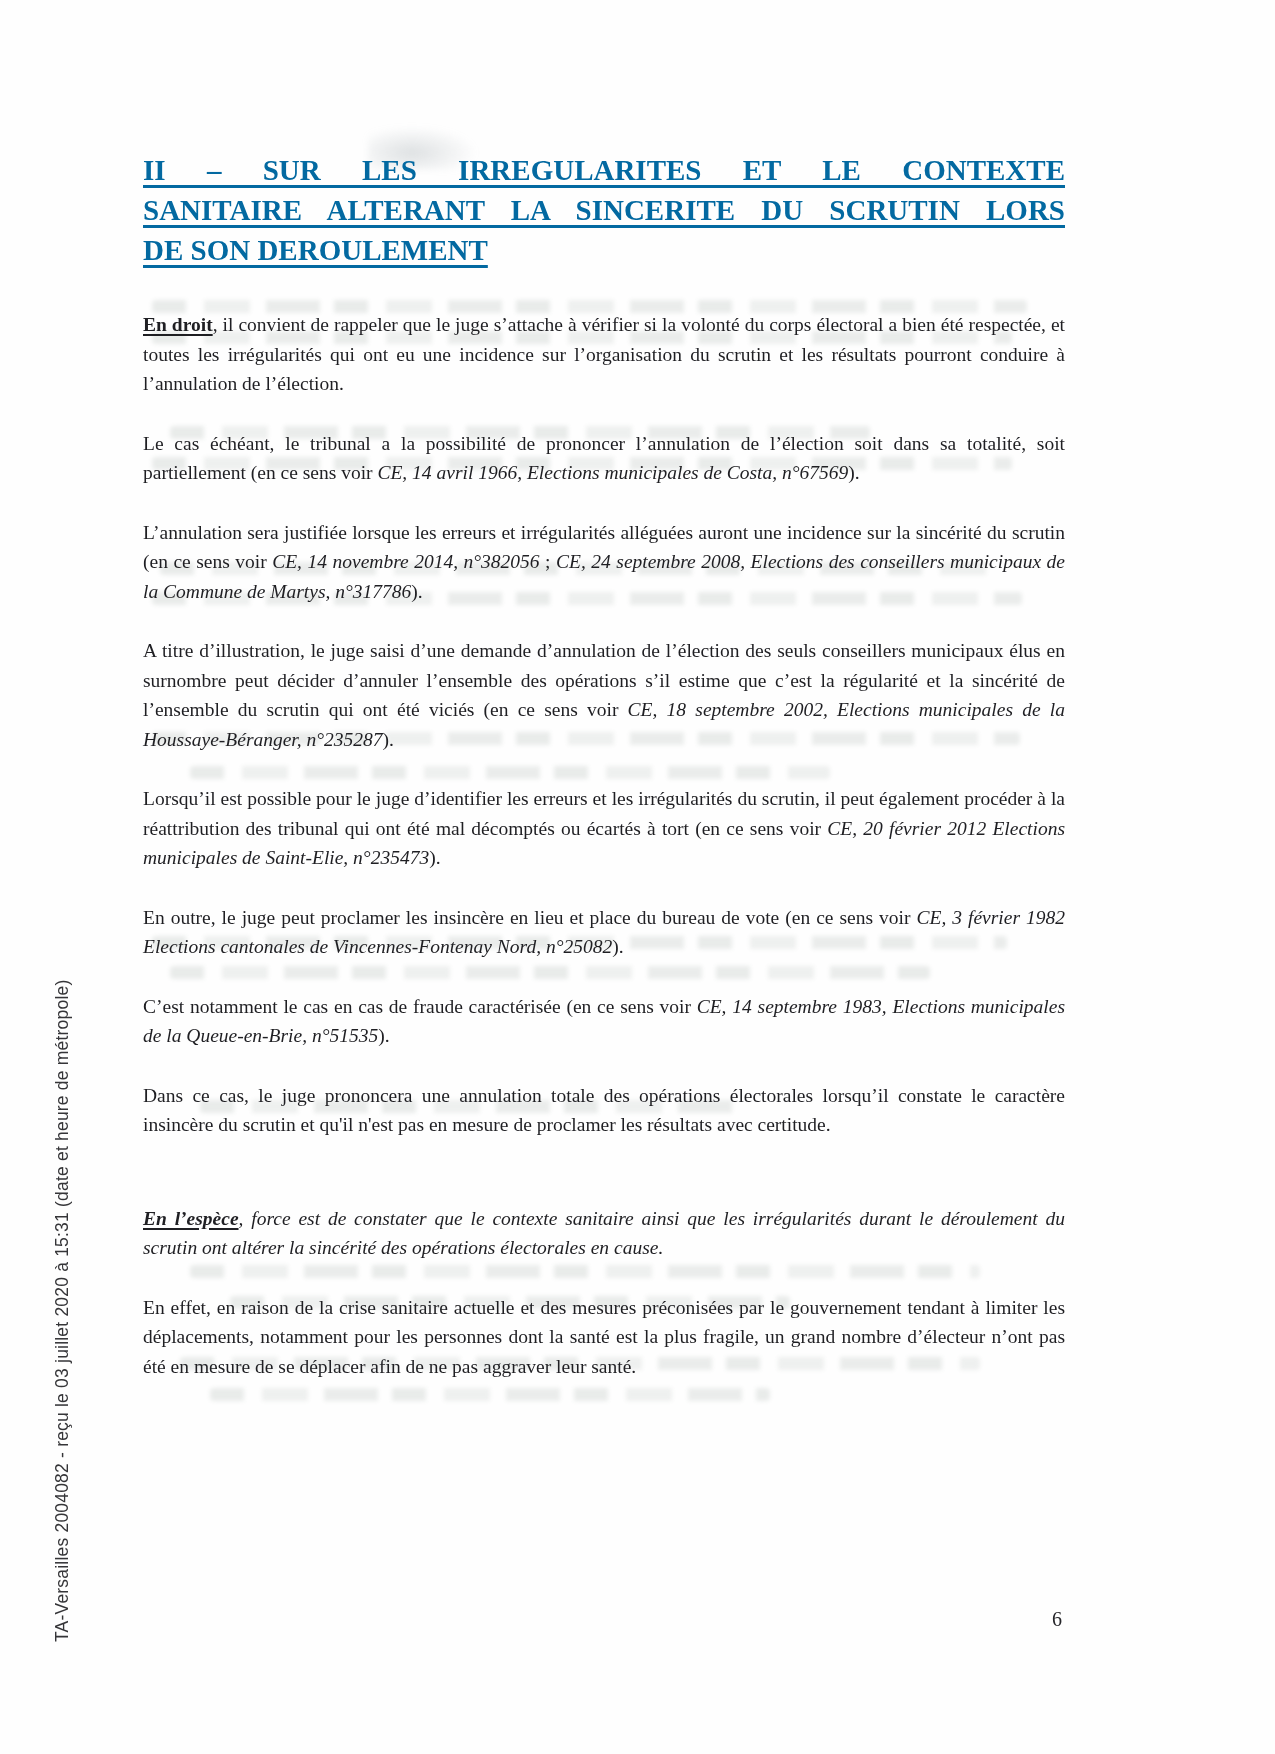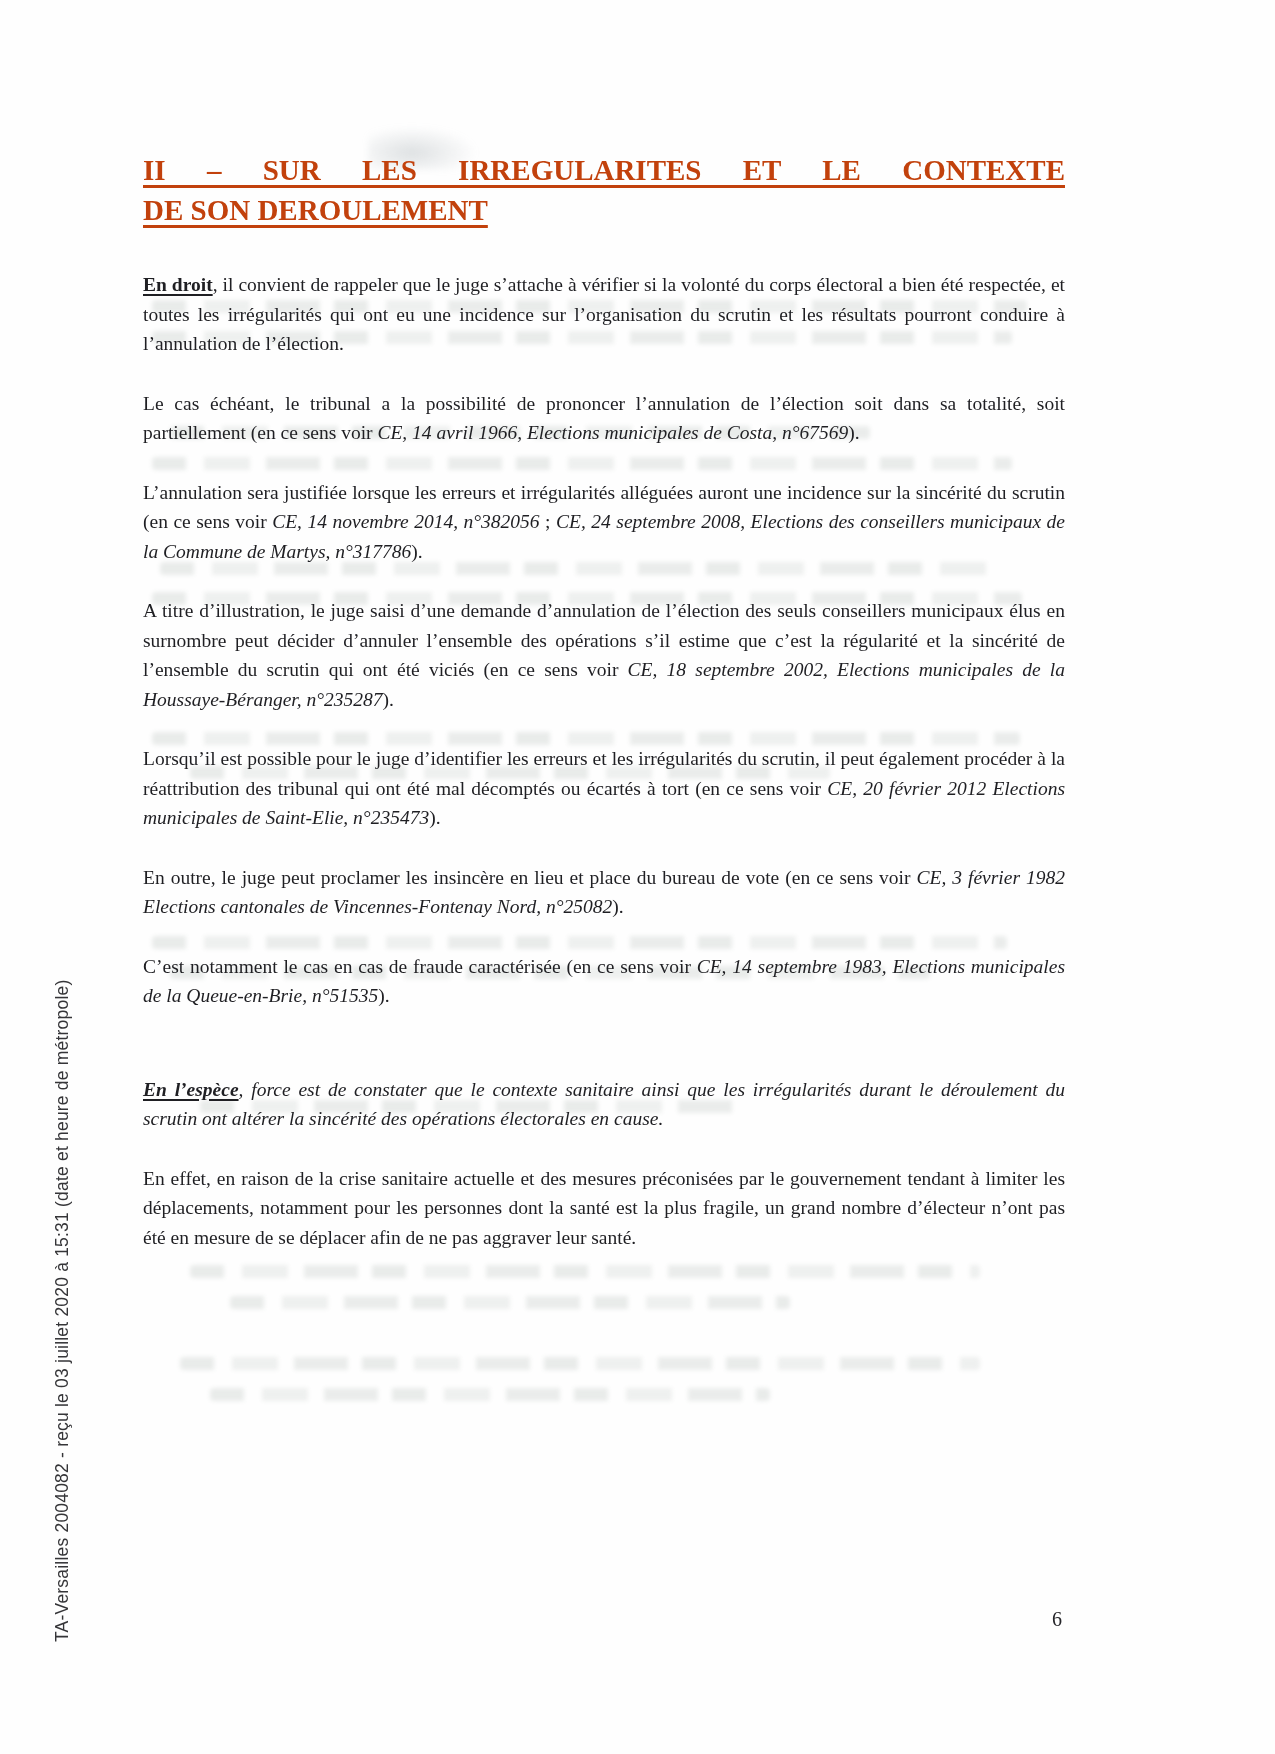--- a/index.html
+++ b/index.html
@@ -30,21 +30,21 @@
   
   .stamp{
     position:absolute;left:52px;top:1642px;width:852px;
     transform-origin:0 0;transform:rotate(-90deg);
     font-family:"Liberation Sans","DejaVu Sans",sans-serif;
     font-size:17.5px;letter-spacing:.2px;color:#353538;
     white-space:nowrap;
   }
   
   .content{position:absolute;left:143px;top:150px;width:922px;}
-  .doc-title{margin:0 0 40px 0;font-size:29px;font-weight:bold;line-height:40px;color:#c2410c;}
+  .doc-title{margin:0 0 40px 0;font-size:29px;font-weight:bold;line-height:40px;color:#0369a1;}
   .title-line span{
     text-decoration:underline;
     text-decoration-thickness:2.5px;
     text-underline-offset:5px;
   }
   .justify-line{text-align:justify;text-align-last:justify;}
   .para{
     margin:0 0 30px 0;
     font-size:19.5px;line-height:29.5px;
     text-align:justify;
@@ -86,29 +86,31 @@
   <div class="bleed" style="left:190px;top:1265px;width:790px"></div>
   <div class="bleed" style="left:230px;top:1296px;width:560px"></div>
   <div class="bleed" style="left:180px;top:1357px;width:800px"></div>
   <div class="bleed" style="left:210px;top:1388px;width:560px"></div>
 
   <div class="stamp">TA-Versailles 2004082 - reçu le 03 juillet 2020 à 15:31 (date et heure de métropole)</div>
 
   <div class="content">
     <h1 class="doc-title">
       <div class="title-line justify-line"><span>II – SUR LES IRREGULARITES ET LE CONTEXTE</span></div>
+      <div class="title-line justify-line"><span>SANITAIRE ALTERANT LA SINCERITE DU SCRUTIN LORS</span></div>
       <div class="title-line"><span>DE SON DEROULEMENT</span></div>
     </h1>
     <div id="paragraphs">
         <p class="para"><span class="seg-lead">En droit</span><span>, il convient de rappeler que le juge s’attache à vérifier si la volonté du corps électoral a bien été respectée, et toutes les irrégularités qui ont eu une incidence sur l’organisation du scrutin et les résultats pourront conduire à l’annulation de l’élection.</span></p>
         <p class="para"><span>Le cas échéant, le tribunal a la possibilité de prononcer l’annulation de l’élection soit dans sa totalité, soit partiellement (en ce sens voir </span><span class="seg-cite">CE, 14 avril 1966, Elections municipales de Costa, n°67569</span><span>).</span></p>
         <p class="para"><span>L’annulation sera justifiée lorsque les erreurs et irrégularités alléguées auront une incidence sur la sincérité du scrutin (en ce sens voir </span><span class="seg-cite">CE, 14 novembre 2014, n°382056</span><span> ; </span><span class="seg-cite">CE, 24 septembre 2008, Elections des conseillers municipaux de la Commune de Martys, n°317786</span><span>).</span></p>
         <p class="para"><span>A titre d’illustration, le juge saisi d’une demande d’annulation de l’élection des seuls conseillers municipaux élus en surnombre peut décider d’annuler l’ensemble des opérations s’il estime que c’est la régularité et la sincérité de l’ensemble du scrutin qui ont été viciés (en ce sens voir </span><span class="seg-cite">CE, 18 septembre 2002, Elections municipales de la Houssaye-Béranger, n°235287</span><span>).</span></p>
         <p class="para"><span>Lorsqu’il est possible pour le juge d’identifier les erreurs et les irrégularités du scrutin, il peut également procéder à la réattribution des tribunal qui ont été mal décomptés ou écartés à tort (en ce sens voir </span><span class="seg-cite">CE, 20 février 2012 Elections municipales de Saint-Elie, n°235473</span><span>).</span></p>
         <p class="para"><span>En outre, le juge peut proclamer les insincère en lieu et place du bureau de vote (en ce sens voir </span><span class="seg-cite">CE, 3 février 1982 Elections cantonales de Vincennes-Fontenay Nord, n°25082</span><span>).</span></p>
         <p class="para"><span>C’est notamment le cas en cas de fraude caractérisée (en ce sens voir </span><span class="seg-cite">CE, 14 septembre 1983, Elections municipales de la Queue-en-Brie, n°51535</span><span>).</span></p>
+        <p class="para"><span>Dans ce cas, le juge prononcera une annulation totale des opérations électorales lorsqu’il constate le caractère insincère du scrutin et qu'il n'est pas en mesure de proclamer les résultats avec certitude.</span></p>
         <p class="para gap-before"><span class="seg-lead">En l’espèce</span><span>, force est de constater que le contexte sanitaire ainsi que les irrégularités durant le déroulement du scrutin ont altérer la sincérité des opérations électorales en cause.</span></p>
         <p class="para"><span>En effet, en raison de la crise sanitaire actuelle et des mesures préconisées par le gouvernement tendant à limiter les déplacements, notamment pour les personnes dont la santé est la plus fragile, un grand nombre d’électeur n’ont pas été en mesure de se déplacer afin de ne pas aggraver leur santé.</span></p>
       </div>
   </div>
 
   <div class="page-number">6</div>
 </div>
 
 </body></html>

